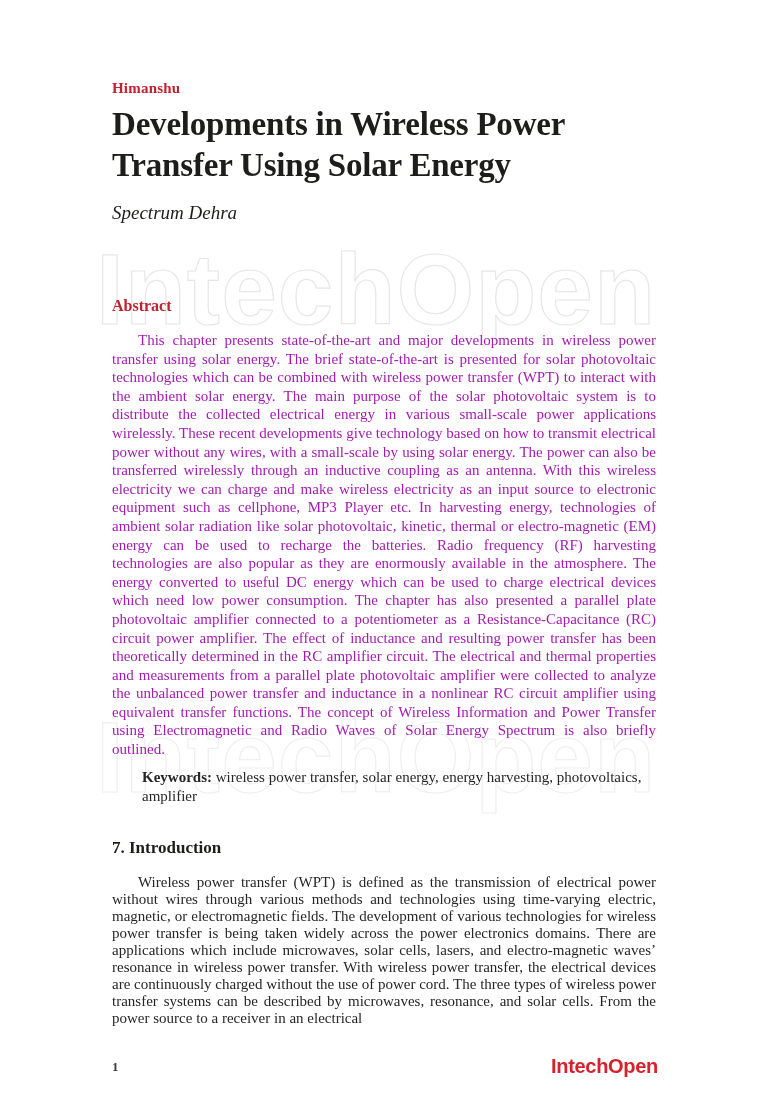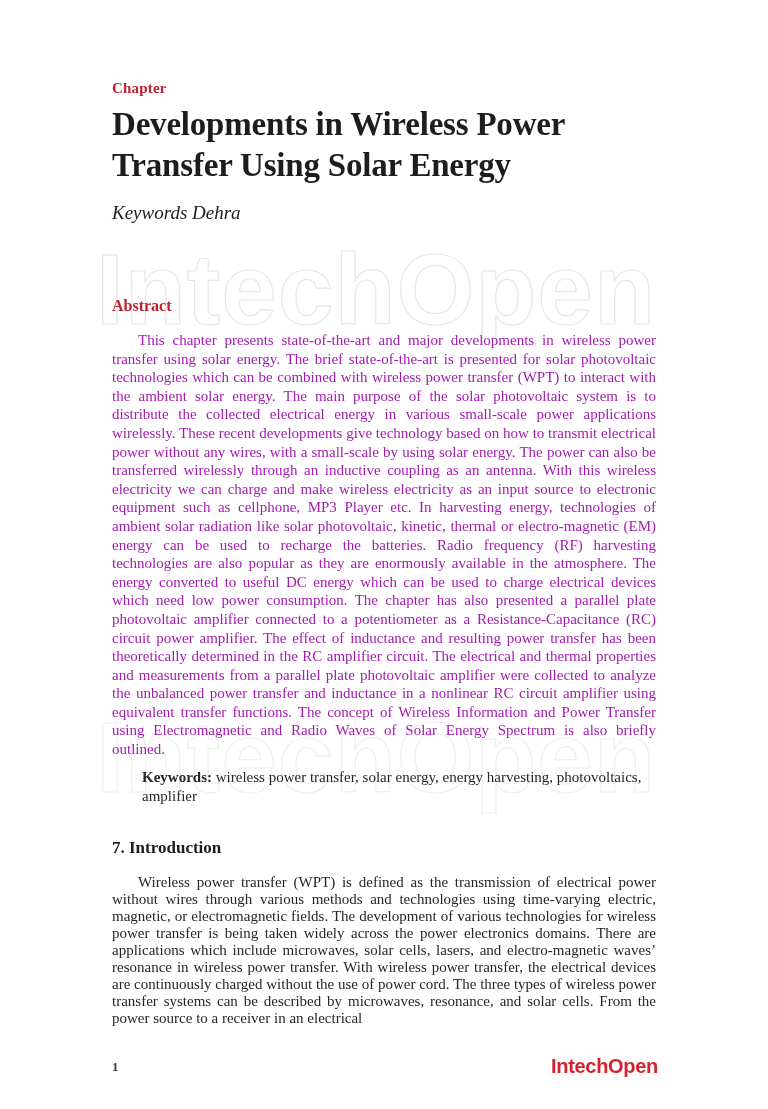--- a/index.html
+++ b/index.html
@@ -115,25 +115,25 @@
     <svg width="586" height="128" xmlns="http://www.w3.org/2000/svg">
       <text x="0" y="96" font-family="Liberation Sans, DejaVu Sans, sans-serif" font-weight="bold" font-size="100" letter-spacing="1" fill="none" stroke="#e7e7e7" stroke-width="1.2">IntechOpen</text>
     </svg>
   </div>
   <div class="watermark wm2">
     <svg width="586" height="128" xmlns="http://www.w3.org/2000/svg">
       <text x="0" y="96" font-family="Liberation Sans, DejaVu Sans, sans-serif" font-weight="bold" font-size="100" letter-spacing="1" fill="none" stroke="#efefef" stroke-width="1.2">IntechOpen</text>
     </svg>
   </div>
 
-  <div class="content-block chapter-label">Chapter</div>
+  <div class="content-block chapter-label">Himanshu</div>
 
   <h1 class="content-block chapter-title">Developments in Wireless Power Transfer Using Solar Energy</h1>
 
-  <div class="content-block author-name">Keywords Dehra</div>
+  <div class="content-block author-name">Spectrum Dehra</div>
 
   <div class="content-block abstract-heading">Abstract</div>
 
   <p class="content-block abstract-body"><span class="para-indent"></span><span>This chapter presents state-of-the-art and major developments in wireless power transfer using solar energy. The brief state-of-the-art is presented for solar photovoltaic technologies which can be combined with wireless power transfer (WPT) to interact with the ambient solar energy. The main purpose of the solar photovoltaic system is to distribute the collected electrical energy in various small-scale power applications wirelessly. These recent developments give technology based on how to transmit electrical power without any wires, with a small-scale by using solar energy. The power can also be transferred wirelessly through an inductive coupling as an antenna. With this wireless electricity we can charge and make wireless electricity as an input source to electronic equipment such as cellphone, MP3 Player etc. In harvesting energy, technologies of ambient solar radiation like solar photovoltaic, kinetic, thermal or electro-magnetic (EM) energy can be used to recharge the batteries. Radio frequency (RF) harvesting technologies are also popular as they are enormously available in the atmosphere. The energy converted to useful DC energy which can be used to charge electrical devices which need low power consumption. The chapter has also presented a parallel plate photovoltaic amplifier connected to a potentiometer as a Resistance-Capacitance (RC) circuit power amplifier. The effect of inductance and resulting power transfer has been theoretically determined in the RC amplifier circuit. The electrical and thermal properties and measurements from a parallel plate photovoltaic amplifier were collected to analyze the unbalanced power transfer and inductance in a nonlinear RC circuit amplifier using equivalent transfer functions. The concept of Wireless Information and Power Transfer using Electromagnetic and Radio Waves of Solar Energy Spectrum is also briefly outlined.</span></p>
 
   <p class="content-block keywords-block"><span class="kw-label">Keywords:</span><span> wireless power transfer, solar energy, energy harvesting, photovoltaics, amplifier</span></p>
 
   <div class="content-block intro-heading">7. Introduction</div>
 
   <p class="content-block intro-body"><span class="para-indent"></span><span>Wireless power transfer (WPT) is defined as the transmission of electrical power without wires through various methods and technologies using time-varying electric, magnetic, or electromagnetic fields. The development of various technologies for wireless power transfer is being taken widely across the power electronics domains. There are applications which include microwaves, solar cells, lasers, and electro-magnetic waves’ resonance in wireless power transfer. With wireless power transfer, the electrical devices are continuously charged without the use of power cord. The three types of wireless power transfer systems can be described by microwaves, resonance, and solar cells. From the power source to a receiver in an electrical</span></p>

